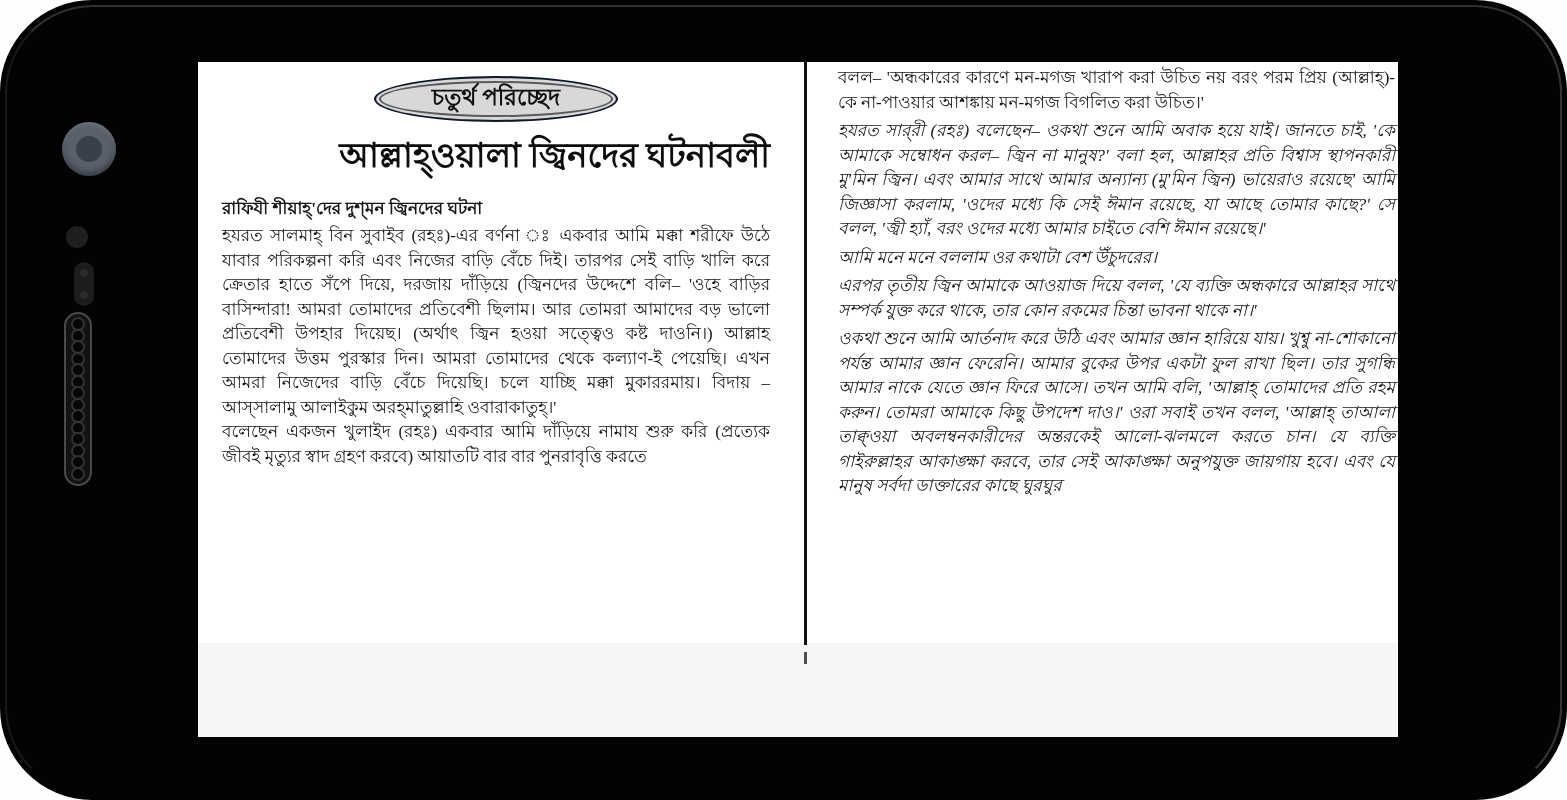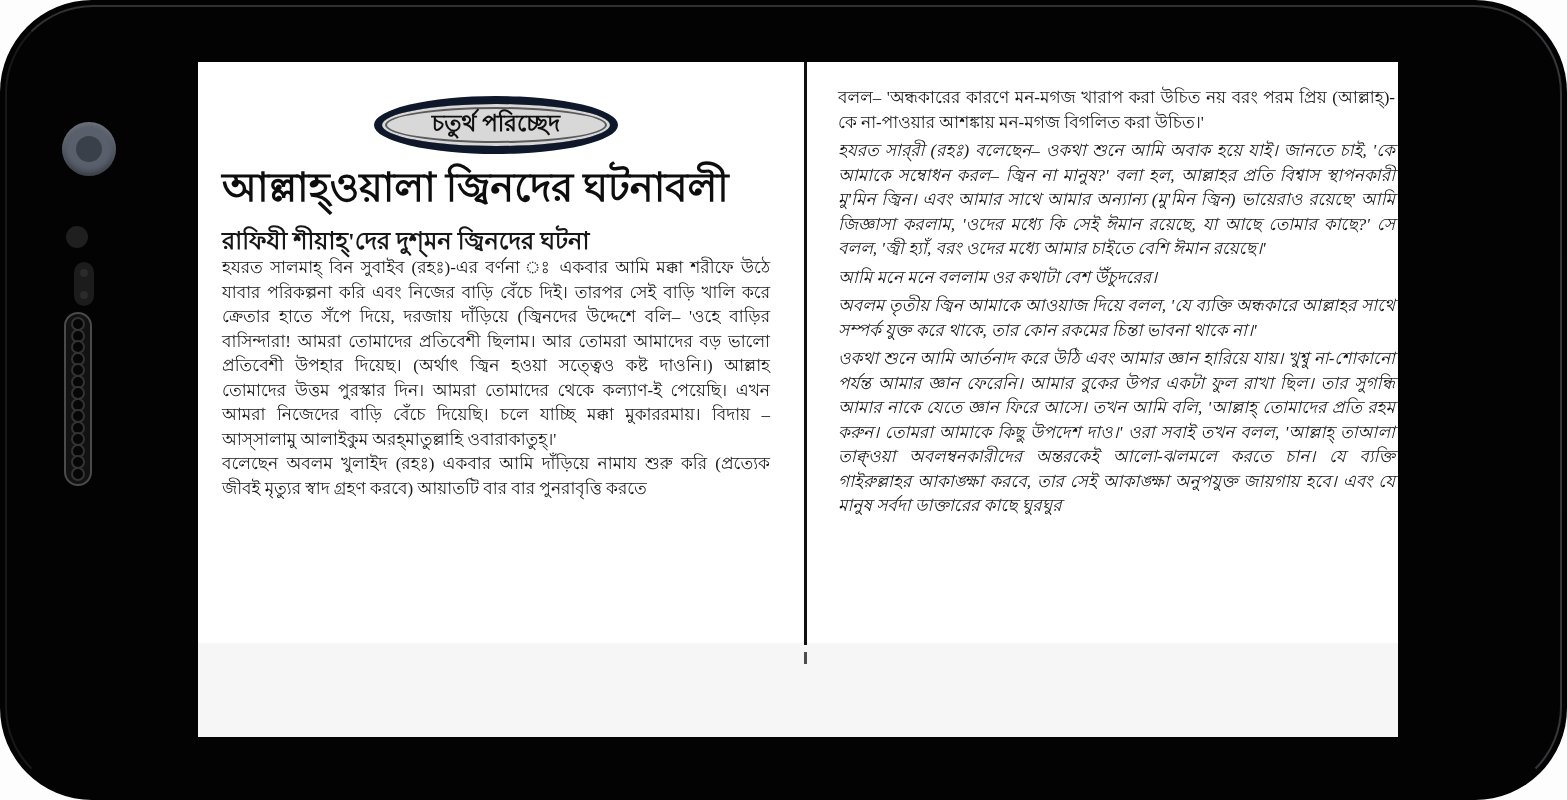--- a/index.html
+++ b/index.html
@@ -25,32 +25,32 @@
     display:flex;flex-direction:column;align-items:center;justify-content:space-between;padding:5px 0;}
   .speaker i{width:10px;height:10px;border-radius:50%;background:#060606;box-shadow:0 0 0 2px #333;flex:none;}
 
   
   .screen{position:absolute;left:198px;top:62px;width:1200px;height:675px;background:#ffffff;overflow:hidden;
     color:#171717;}
   .page-end{position:absolute;left:0;top:581px;width:1200px;height:94px;background:#f6f6f6;}
   .gutter{position:absolute;left:606px;top:0;width:3px;height:583px;background:#101010;}
   .gutter-tick{position:absolute;left:606px;top:590px;width:3px;height:12px;background:#4d4d4d;}
 
-  .col{position:absolute;top:0;text-align:justify;font-size:17px;line-height:24.5px;margin-top:20px;}
+  .col{position:absolute;top:0;text-align:justify;font-size:17px;line-height:24.5px;}
   .col-left{left:24px;width:548px;}
   .col-right{left:640px;top:4px;width:557px;}
   .col p{margin:0;}
   .col p.sp{margin-top:4px;font-style:italic;}
 
   .badge{width:244px;margin:14px auto 0;padding:7px 10px 9px;border-radius:50%;
-    background:#d8d8d8;border:8px solid #0f172a;
+    background:#d8d8d8;border:2px solid #0f172a;
     box-shadow:inset 0 0 0 3px #d8d8d8, inset 0 0 0 5px #5a5a5a;
     text-align:center;font-weight:bold;font-size:23px;line-height:26px;color:#101010;box-sizing:border-box;}
-  .page-title{margin-top:14px;text-align:left;font-weight:bold;font-size:40px;line-height:40px;color:#0d0d0d;}
-  .sec-head{margin-top:20px;margin-bottom:2px;font-weight:bold;font-size:24px;line-height:26px;text-align:left;}
+  .page-title{margin-top:14px;text-align:right;font-weight:bold;font-size:34px;line-height:40px;color:#0d0d0d;}
+  .sec-head{margin-top:20px;margin-bottom:2px;font-weight:bold;font-size:17px;line-height:26px;text-align:left;}
   .sec-head.second{margin-top:10px;}
   sup.fn{font-size:11px;line-height:0;}
 </style>
 </head>
 <body>
 
 <div class="stage">
 
   <div class="phone">
 
@@ -85,26 +85,26 @@
       <div class="gutter"></div>
       <div class="gutter-tick"></div>
 
       <div class="col col-left">
         <div class="badge">চতুর্থ পরিচ্ছেদ</div>
         <div class="page-title">আল্লাহ্‌ওয়ালা জ্বিনদের ঘটনাবলী</div>
 
         <div class="sec-head">রাফিযী শীয়াহ্‌'দের দুশ্‌মন জ্বিনদের ঘটনা</div>
         <p>হযরত সালমাহ্ বিন সুবাইব (রহঃ)-এর বর্ণনা ঃ একবার আমি মক্কা শরীফে উঠে যাবার পরিকল্পনা করি এবং নিজের বাড়ি বেঁচে দিই। তারপর সেই বাড়ি খালি করে ক্রেতার হাতে সঁপে দিয়ে, দরজায় দাঁড়িয়ে (জ্বিনদের উদ্দেশে বলি– 'ওহে বাড়ির বাসিন্দারা! আমরা তোমাদের প্রতিবেশী ছিলাম। আর তোমরা আমাদের বড় ভালো প্রতিবেশী উপহার দিয়েছ। (অর্থাৎ জ্বিন হওয়া সত্ত্বেও কষ্ট দাওনি।) আল্লাহ তোমাদের উত্তম পুরস্কার দিন। আমরা তোমাদের থেকে কল্যাণ-ই পেয়েছি। এখন আমরা নিজেদের বাড়ি বেঁচে দিয়েছি। চলে যাচ্ছি মক্কা মুকাররমায়। বিদায় – আস্‌সালামু আলাইকুম অরহ্‌মাতুল্লাহি ওবারাকাতুহ্।'</p>
 
-        <p>বলেছেন অবলম খুলাইদ (রহঃ) একবার আমি দাঁড়িয়ে নামায শুরু করি (প্রত্যেক জীবই মৃত্যুর স্বাদ গ্রহণ করবে) আয়াতটি বার বার পুনরাবৃত্তি করতে</p>
+        <p>বলেছেন একজন খুলাইদ (রহঃ) একবার আমি দাঁড়িয়ে নামায শুরু করি (প্রত্যেক জীবই মৃত্যুর স্বাদ গ্রহণ করবে) আয়াতটি বার বার পুনরাবৃত্তি করতে</p>
       </div>
 
       <div class="col col-right">
         <p>বলল– 'অন্ধকারের কারণে মন-মগজ খারাপ করা উচিত নয় বরং পরম প্রিয় (আল্লাহ্)-কে না-পাওয়ার আশঙ্কায় মন-মগজ বিগলিত করা উচিত।'</p>
         <p class="sp">হযরত সার্‌রী (রহঃ) বলেছেন– ওকথা শুনে আমি অবাক হয়ে যাই। জানতে চাই, 'কে আমাকে সম্বোধন করল– জ্বিন না মানুষ?' বলা হল, আল্লাহর প্রতি বিশ্বাস স্থাপনকারী মু'মিন জ্বিন। এবং আমার সাথে আমার অন্যান্য (মু'মিন জ্বিন) ভায়েরাও রয়েছে' আমি জিজ্ঞাসা করলাম, 'ওদের মধ্যে কি সেই ঈমান রয়েছে, যা আছে তোমার কাছে?' সে বলল, 'জ্বী হ্যাঁ, বরং ওদের মধ্যে আমার চাইতে বেশি ঈমান রয়েছে।'</p>
         <p class="sp">আমি মনে মনে বললাম ওর কথাটা বেশ উঁচুদরের।</p>
-        <p class="sp">অবলম তৃতীয় জ্বিন আমাকে আওয়াজ দিয়ে বলল, 'যে ব্যক্তি অন্ধকারে আল্লাহর সাথে সম্পর্ক যুক্ত করে থাকে, তার কোন রকমের চিন্তা ভাবনা থাকে না।'</p>
+        <p class="sp">এরপর তৃতীয় জ্বিন আমাকে আওয়াজ দিয়ে বলল, 'যে ব্যক্তি অন্ধকারে আল্লাহর সাথে সম্পর্ক যুক্ত করে থাকে, তার কোন রকমের চিন্তা ভাবনা থাকে না।'</p>
         <p class="sp">ওকথা শুনে আমি আর্তনাদ করে উঠি এবং আমার জ্ঞান হারিয়ে যায়। খুশ্বু না-শোকানো পর্যন্ত আমার জ্ঞান ফেরেনি। আমার বুকের উপর একটা ফুল রাখা ছিল। তার সুগন্ধি আমার নাকে যেতে জ্ঞান ফিরে আসে। তখন আমি বলি, 'আল্লাহ্ তোমাদের প্রতি রহম করুন। তোমরা আমাকে কিছু উপদেশ দাও।' ওরা সবাই তখন বলল, 'আল্লাহ্ তাআলা তাক্ব্‌ওয়া অবলম্বনকারীদের অন্তরকেই আলো-ঝলমলে করতে চান। যে ব্যক্তি গাইরুল্লাহর আকাঙ্ক্ষা করবে, তার সেই আকাঙ্ক্ষা অনুপযুক্ত জায়গায় হবে। এবং যে মানুষ সর্বদা ডাক্তারের কাছে ঘুরঘুর</p>
       </div>
 
     </div>
   </div>
 </div>
 
 </body></html>

